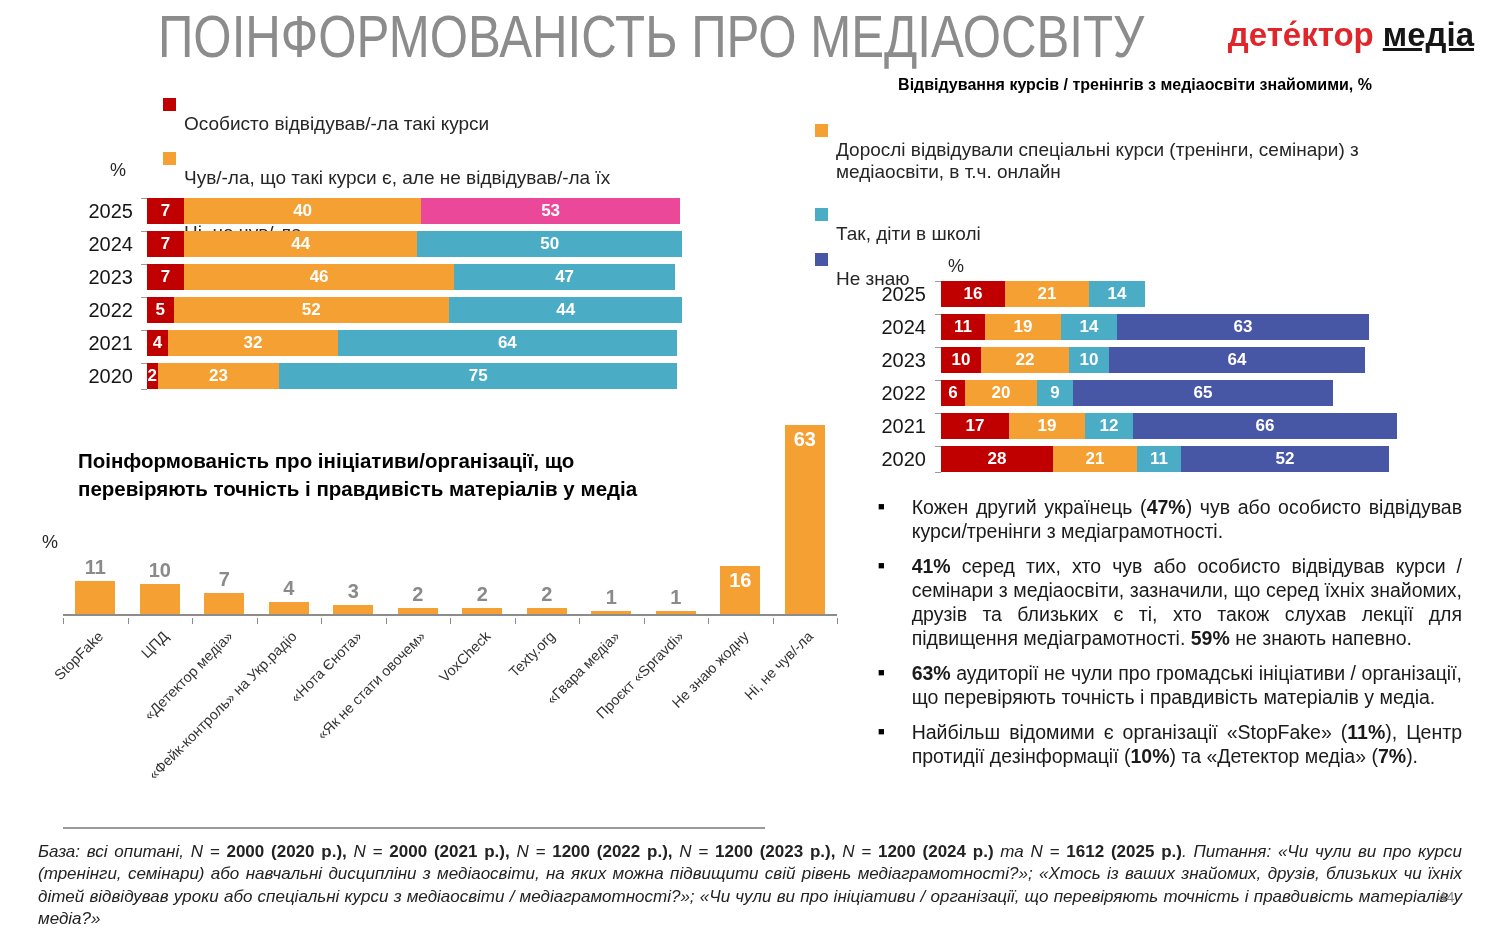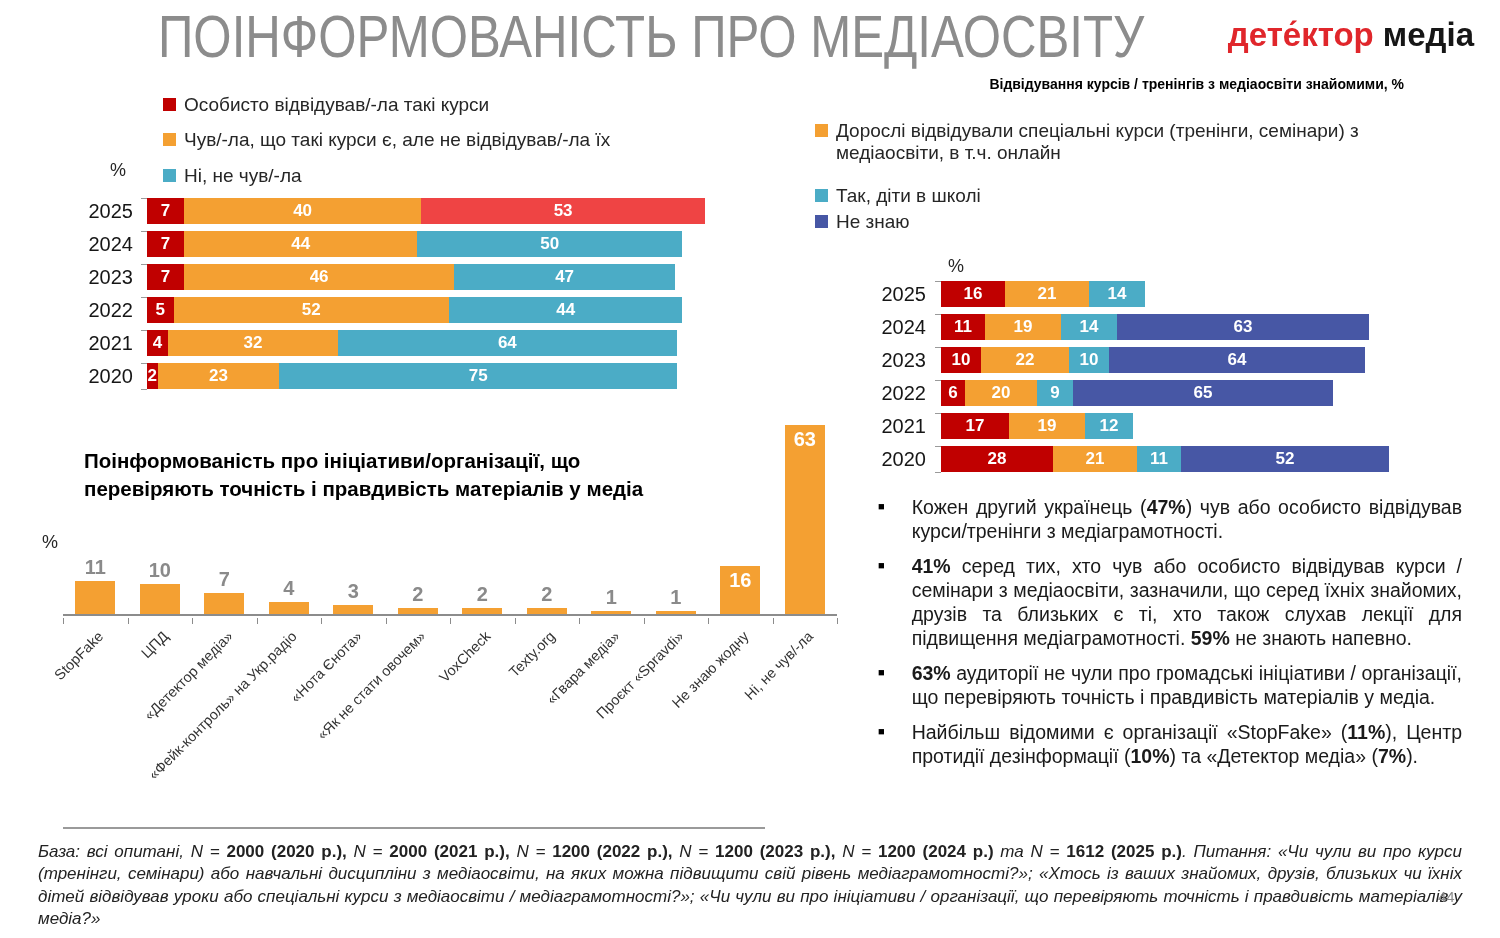--- a/index.html
+++ b/index.html
@@ -16,27 +16,27 @@
   
   #page-title {
     left: 158px; top: 2px;
     font-size: 60px; font-weight: 400;
     color: #8c8c8c; letter-spacing: 0;
     transform: scaleX(0.82); transform-origin: 0 0;
     white-space: nowrap;
   }
   #logo { top: 16px; right: 26px; font-size: 33px; font-weight: bold; white-space: nowrap; }
   #logo .lg-red { color: #E0262B; }
-  #logo .lg-black { color: #161616; margin-left: 9px; }
+  #logo .lg-black { color: #161616; margin-left: 9px; text-decoration: underline; }
 
   
   .legend { display: flex; flex-direction: column; }
   .lg-item { display: flex; align-items: flex-start; }
   .lg-sq { width: 13px; height: 13px; flex: 0 0 13px; margin-right: 8px; margin-top: 4px; }
-  .lg-tx { font-size: 19px; color: #262626; line-height: 1.18; }
+  .lg-tx { font-size: 19px; color: #262626; line-height: 1.18; margin-top: 19px; }
   #legend-left { left: 163px; top: 94px; width: 620px; }
   #legend-left .lg-item { margin-bottom: 13px; }
   #legend-right { left: 815px; top: 120px; width: 600px; }
   #legend-right .lg-item:nth-child(1) { margin-bottom: 20px; }
   #legend-right .lg-item:nth-child(2) { margin-bottom: 4px; }
   #legend-right .lg-item:nth-child(3) { margin-bottom: 15px; }
 
   .pct { font-size: 18px; color: #262626; }
   #pct-left  { left: 110px; top: 160px; }
   #pct-right { left: 948px; top: 256px; }
@@ -55,28 +55,28 @@
     overflow: visible; white-space: nowrap;
   }
   #chart-left  { left: 85px;  top: 198px; width: 700px; }
   #chart-right { left: 878px; top: 281px; width: 600px; }
   .tick { position: absolute; width: 6px; border-top: 1px solid #9a9a9a; }
   #chart-left  .tick { left: 56px; }
   #chart-right .tick { left: 57px; }
 
   
   #right-title {
-    left: 904px; top: 76px; width: 500px;
-    font-size: 14px; font-weight: bold; text-align: right;
+    left: 885px; top: 76px; width: 500px;
+    font-size: 16px; font-weight: bold; text-align: center;
     color: #000; line-height: 1.18;
   }
 
   
   #bottom-title {
-    left: 84px; top: 447px; width: 610px;
+    left: 78px; top: 447px; width: 610px;
     font-size: 20.5px; font-weight: bold; color: #000; line-height: 1.35;
   }
   #col-chart {
     left: 63px; top: 424px; width: 774px; height: 192px;
     display: flex; align-items: flex-end;
     border-bottom: 2px solid #8c8c8c;
   }
   .cslot { width: 64.5px; display: flex; flex-direction: column; align-items: center; justify-content: flex-end; }
   .cval { font-size: 20px; font-weight: bold; color: #8a8a8a; margin-bottom: 2px; }
   .cbar { width: 40px; background: #F4A032; position: relative; }
@@ -130,21 +130,21 @@
       <span class="lg-tx">Ні, не чув/-ла</span>
     </div>
   </div>
 <div id="pct-left" class="abs pct">%</div>
 <div id="chart-left" class="abs stacked">
     <div class="srow">
       <span class="ylab">2025</span>
       <div class="sbar">
         <div class="seg" style="width: 37.1px; background: rgb(192, 0, 0);">7</div>
         <div class="seg" style="width: 237px; background: rgb(244, 160, 50);">40</div>
-        <div class="seg" style="width: 284px; background: #ef4444;">53</div>
+        <div class="seg" style="width: 259px; background: #ec4899;">53</div>
       </div>
     </div>
     <div class="srow">
       <span class="ylab">2024</span>
       <div class="sbar">
         <div class="seg" style="width: 37.1px; background: rgb(192, 0, 0);">7</div>
         <div class="seg" style="width: 233.2px; background: rgb(244, 160, 50);">44</div>
         <div class="seg" style="width: 265px; background: rgb(75, 172, 198);">50</div>
       </div>
     </div>
@@ -240,20 +240,21 @@
         <div class="seg" style="width: 36px; background: rgb(75, 172, 198);">9</div>
         <div class="seg" style="width: 260px; background: rgb(71, 87, 165);">65</div>
       </div>
     </div>
     <div class="srow">
       <span class="ylab">2021</span>
       <div class="sbar">
         <div class="seg" style="width: 68px; background: rgb(192, 0, 0);">17</div>
         <div class="seg" style="width: 76px; background: rgb(244, 160, 50);">19</div>
         <div class="seg" style="width: 48px; background: rgb(75, 172, 198);">12</div>
+        <div class="seg" style="width: 264px; background: rgb(71, 87, 165);">66</div>
       </div>
     </div>
     <div class="srow">
       <span class="ylab">2020</span>
       <div class="sbar">
         <div class="seg" style="width: 112px; background: rgb(192, 0, 0);">28</div>
         <div class="seg" style="width: 84px; background: rgb(244, 160, 50);">21</div>
         <div class="seg" style="width: 44px; background: rgb(75, 172, 198);">11</div>
         <div class="seg" style="width: 208px; background: rgb(71, 87, 165);">52</div>
       </div>

